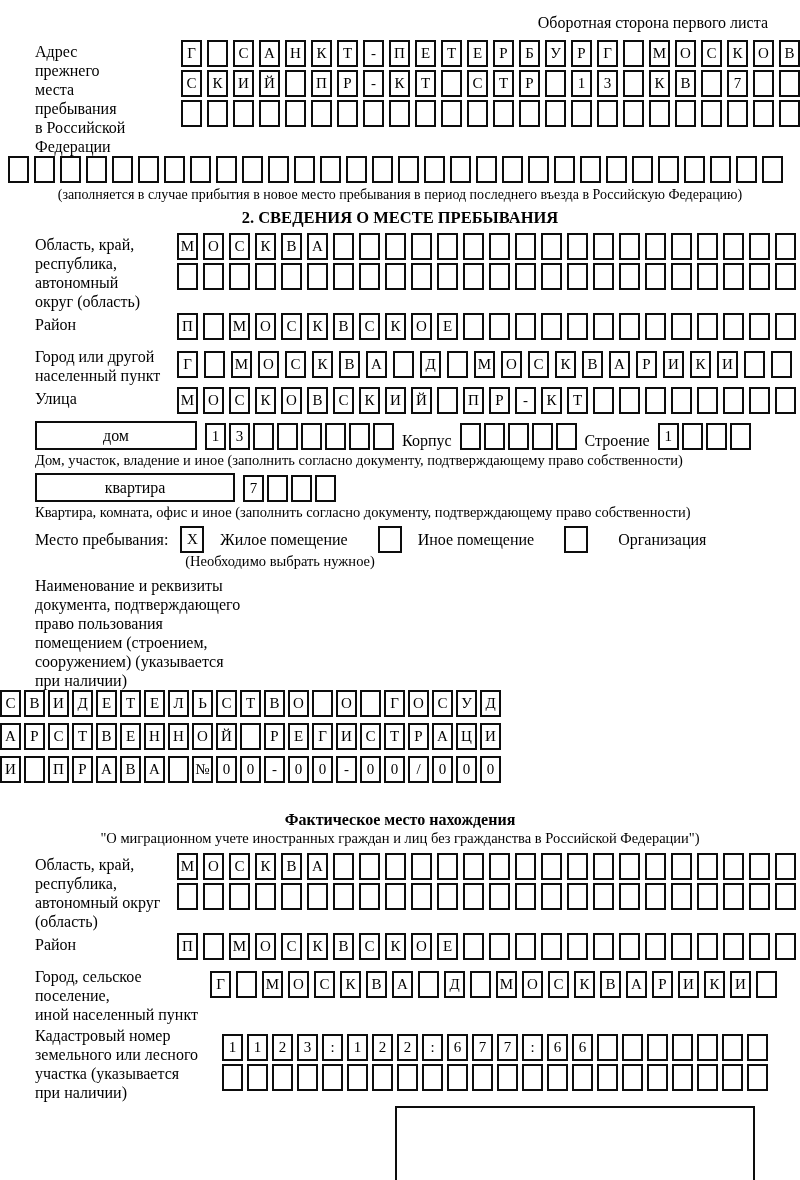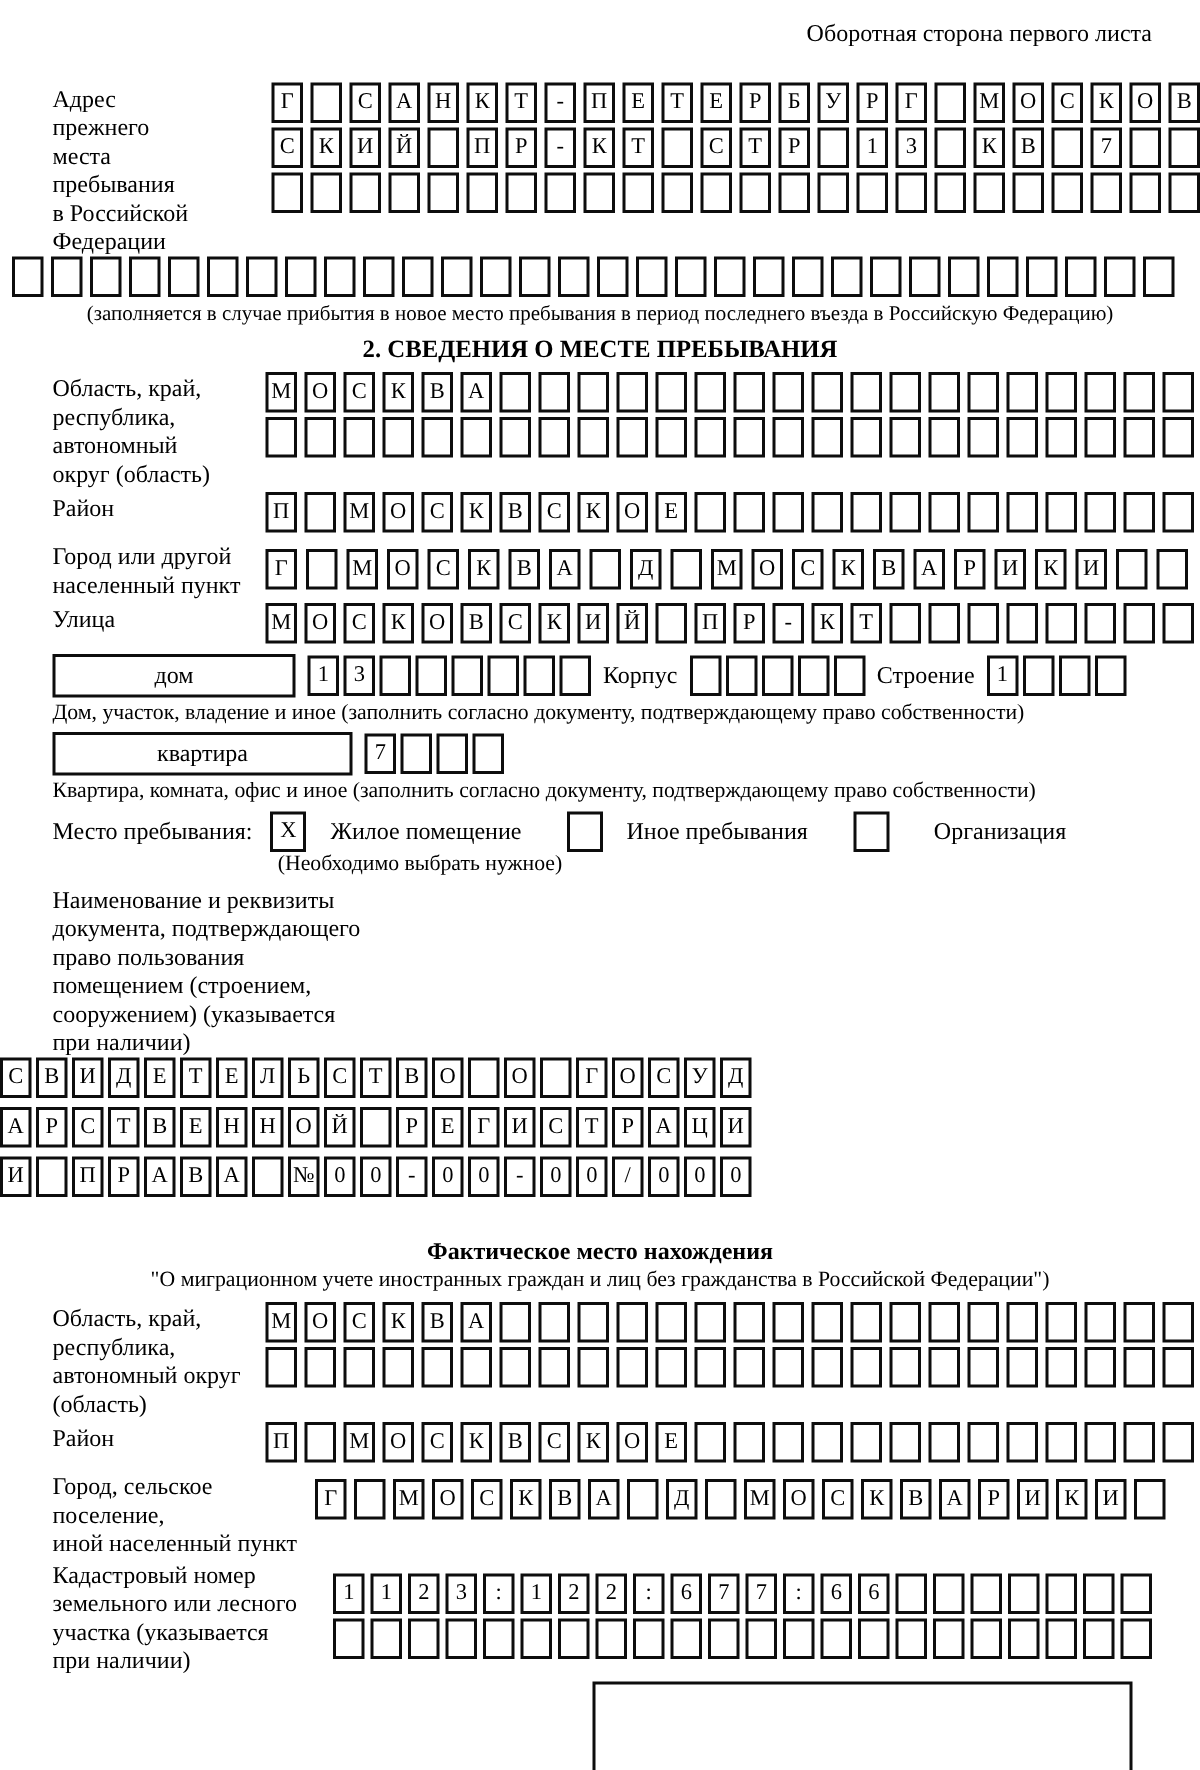--- a/index.html
+++ b/index.html
@@ -53,34 +53,34 @@
   }
   .sec-title{
     text-align:center;
     font-weight:bold;
     font-size:16.5px;
     margin-top:5px;
   }
   .mt2{margin-top:2px;}
   .mt4{margin-top:4px;flex-direction:column;}
   .mt5{margin-top:5px;}
-  .mt6{margin-top:21px;gap:37px;}
+  .mt6{margin-top:6px;gap:37px;}
   .inline-label{font-size:16px;white-space:nowrap;}
   .widebox{
     box-sizing:border-box;
     border:2px solid #0d0d0d;
     height:29px;
     display:flex;align-items:center;justify-content:center;
     font-size:16px;
     flex:none;
   }
   .box-dom{width:162px;}
   .box-kv{width:200px;}
   .dom-row,.kv-row{
-    display:flex;align-items:center;
+    display:flex;align-items:flex-end;
     margin-left:35px;margin-top:4px;
     column-gap:8px;
   }
   .note-left{
     font-size:14.5px;
     margin-left:35px;
     margin-top:2px;
     line-height:17px;
   }
   .mesto-row{
@@ -451,21 +451,21 @@
 
   <div class="mesto-row">
     <span>Место пребывания:</span>
     <span class="sp12"></span>
     <span class="checkbox">X</span>
     <span class="sp16"></span>
     <span>Жилое помещение</span>
     <span class="sp30"></span>
     <span class="checkbox"></span>
     <span class="sp16"></span>
-    <span>Иное пребывания</span>
+    <span>Иное помещение</span>
     <span class="sp30"></span>
     <span class="checkbox"></span>
     <span class="sp30"></span>
     <span>Организация</span>
   </div>
   <div class="choose-note">(Необходимо выбрать нужное)</div>
 
   <div class="flexrow mt4">
     <div class="label lbl-doc">Наименование и реквизиты
 документа, подтверждающего

